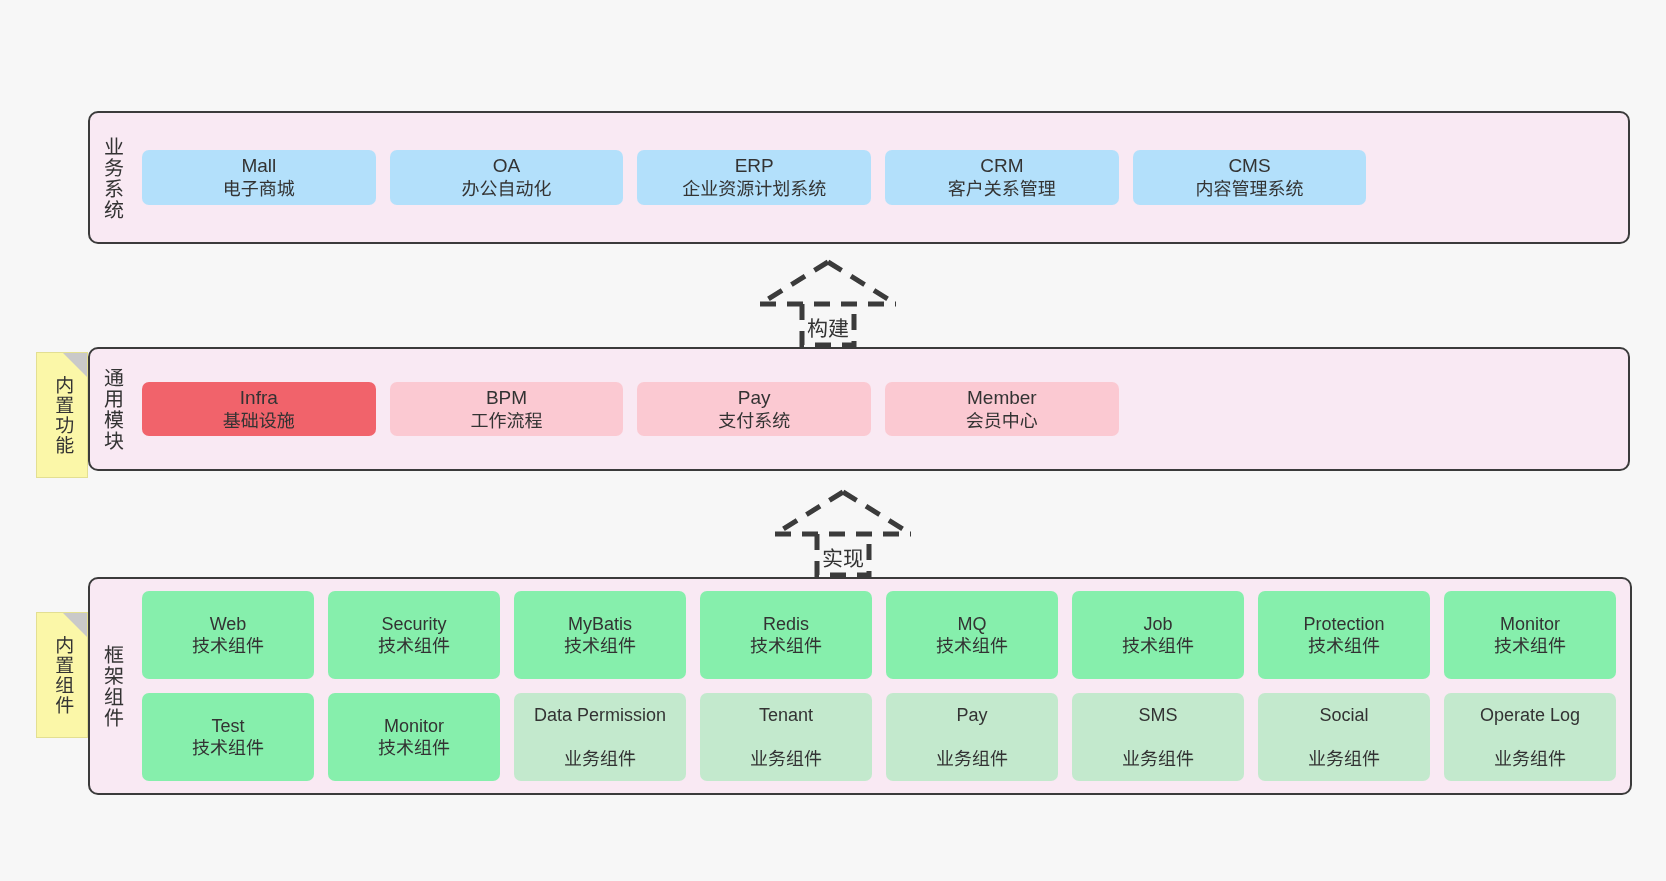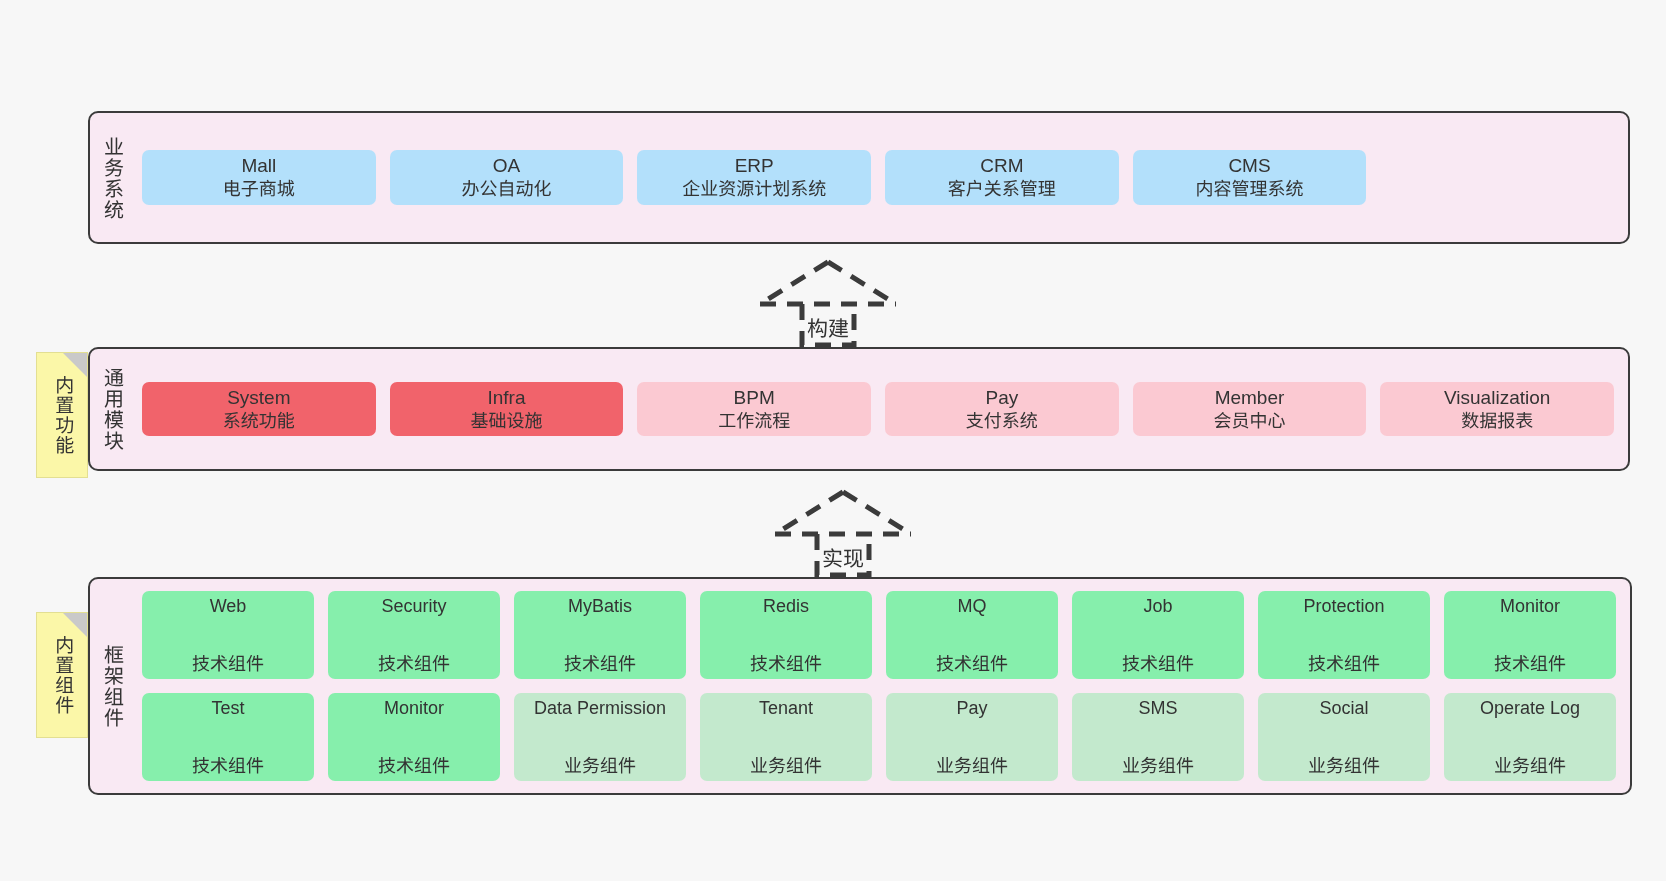--- a/index.html
+++ b/index.html
@@ -53,21 +53,21 @@
     align-content: center;
   }
   .cells.row6 { grid-template-columns: repeat(6, 1fr); }
   .cells.grid8 { grid-template-columns: repeat(8, 1fr); grid-template-rows: 1fr 1fr; }
 
   .cell {
     border-radius: 7px;
     display: flex;
     flex-direction: column;
     align-items: center;
-    justify-content: space-between;
+    justify-content: center;
     text-align: center;
     box-sizing: border-box;
     padding: 4px 6px;
     color: #333333;
     overflow: hidden;
   }
   .cell .en {
     font-size: 19px;
     line-height: 1.25;
   }
@@ -181,42 +181,34 @@
   <span class="arrow-label">构建</span>
 </div>
 
 <div class="sticky sticky-features">
   <span>内置功能</span>
 </div>
 <div class="layer layer-middle">
   <div class="layer-caption">通用模块</div>
   <div class="cells row6">
     <div class="cell c-red">
-      <span class="en">System</span>
-      <span class="cn">系统功能</span>
-    </div>
-    <div class="cell c-red">
       <span class="en">Infra</span>
       <span class="cn">基础设施</span>
     </div>
     <div class="cell c-pink">
       <span class="en">BPM</span>
       <span class="cn">工作流程</span>
     </div>
     <div class="cell c-pink">
       <span class="en">Pay</span>
       <span class="cn">支付系统</span>
     </div>
     <div class="cell c-pink">
       <span class="en">Member</span>
       <span class="cn">会员中心</span>
-    </div>
-    <div class="cell c-pink">
-      <span class="en">Visualization</span>
-      <span class="cn">数据报表</span>
     </div>
   </div>
 </div>
 
 <div class="uml-arrow arrow-realize">
   <svg width="150" height="90" viewBox="0 0 150 90">
     <path d="M75 4 L143 46" fill="none" stroke="#3b3b3b" stroke-width="5" stroke-dasharray="16 11" stroke-linecap="butt"></path>
     <path d="M75 4 L7 46" fill="none" stroke="#3b3b3b" stroke-width="5" stroke-dasharray="16 11" stroke-linecap="butt"></path>
     <path d="M7 46 L143 46" fill="none" stroke="#3b3b3b" stroke-width="5" stroke-dasharray="16 11" stroke-linecap="butt"></path>
     <path d="M49 46 L49 87 L101 87 L101 46" fill="none" stroke="#3b3b3b" stroke-width="5" stroke-dasharray="16 11" stroke-linecap="butt"></path>

